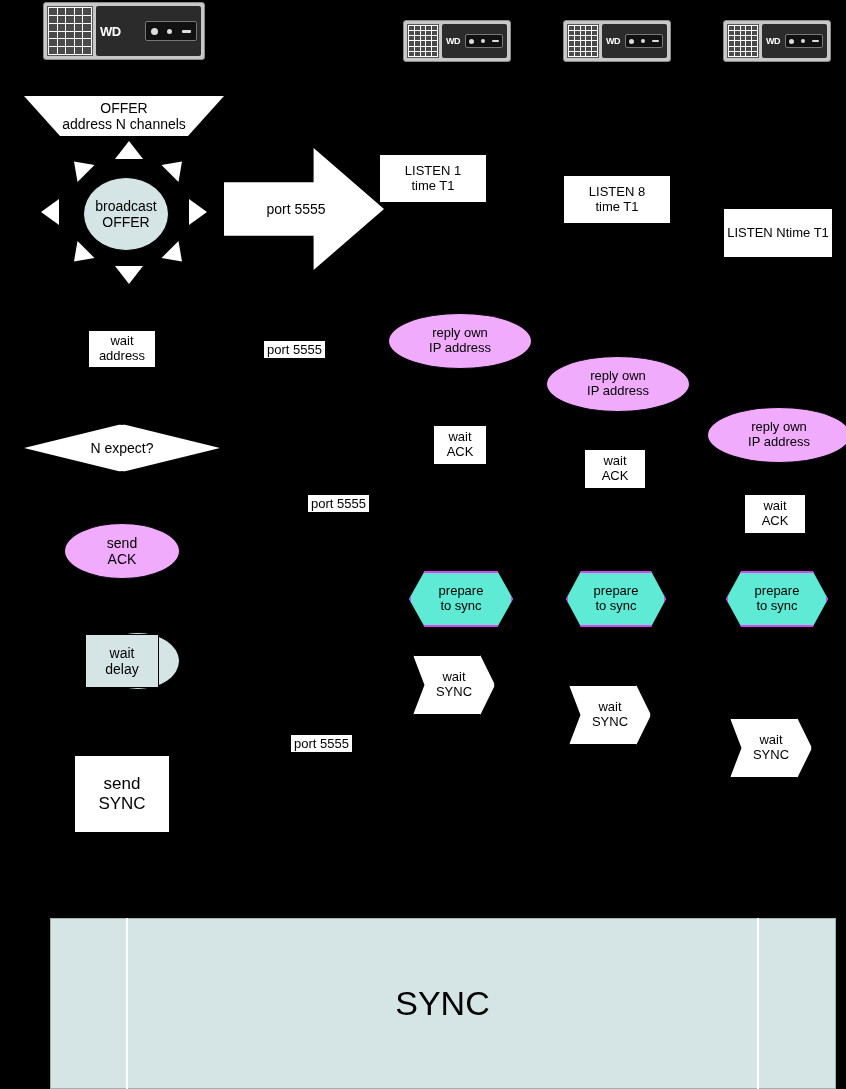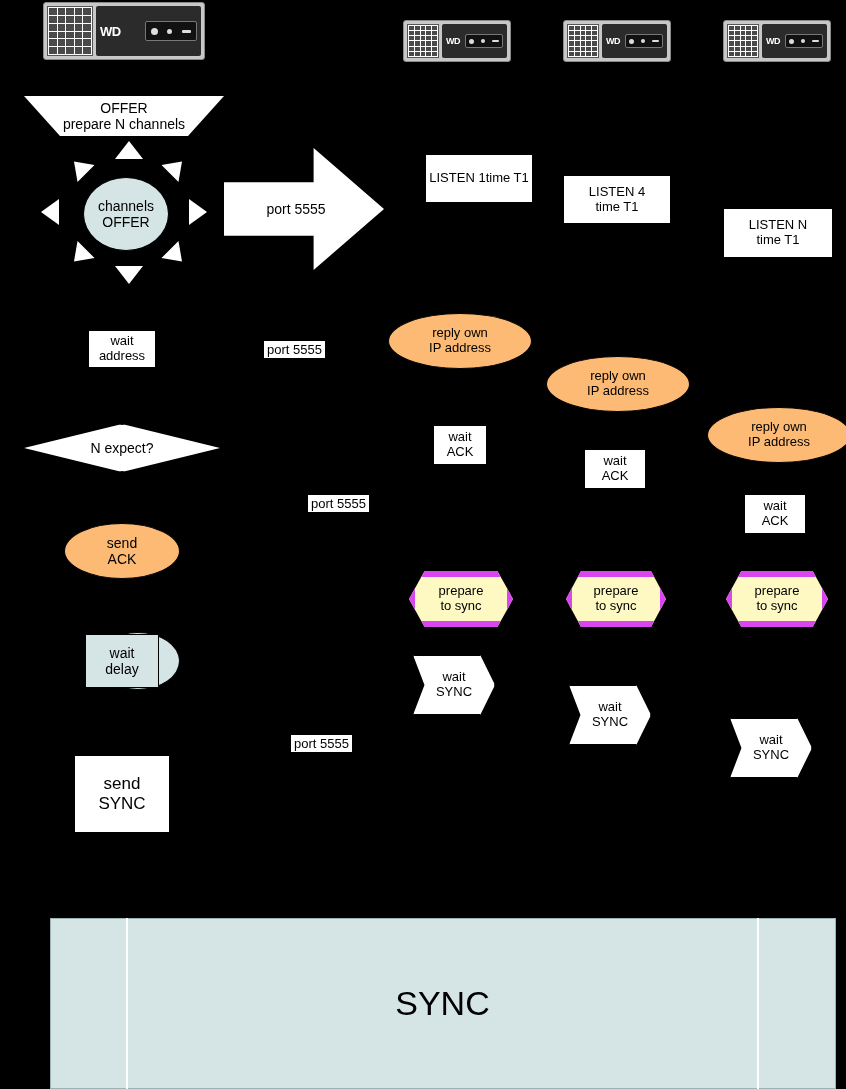--- a/index.html
+++ b/index.html
@@ -77,43 +77,43 @@
     justify-content: center;
     text-align: center;
     color: #000000;
     line-height: 1.15;
   }
   .rect {
     background: #ffffff;
     border: 1px solid #000000;
   }
   .ellipse {
-    background: #fdba74;
+    background: #f0abfc;
     border: 1px solid #000000;
     border-radius: 50%;
   }
   .ellipse-tint {
     background: #d5e5e5;
     border: 1px solid #000000;
     border-radius: 50%;
   }
   .rect-tint {
     background: #d5e5e5;
     border: 1px solid #000000;
   }
   .label-box {
     background: #ffffff;
     color: #000000;
     padding: 1px 3px;
     font-size: 13px;
     white-space: nowrap;
   }
   .hexa {
-    background: #fef9c3;
-    border: 6px solid #d946ef;
+    background: #5eead4;
+    border: 2px solid #d946ef;
     clip-path: polygon(15% 0%, 85% 0%, 100% 50%, 85% 100%, 15% 100%, 0% 50%);
   }
   .flag {
     background: #ffffff;
     border: 1px solid #000000;
     clip-path: polygon(0% 0%, 82% 0%, 100% 50%, 82% 100%, 0% 100%, 14% 50%);
   }
   .diamond {
     background: #ffffff;
     border: 1px solid #000000;
@@ -332,55 +332,55 @@
       <span class="dev-screen" style="width:38px;height:14px;">
         <b style="width:5px;height:5px;"></b>
           <b style="width:4px;height:4px;"></b>
           <b style="width:7px;height:2px;border-radius:1px;"></b>
       </span>
     </div>
   </div>
 
   <div class="abs banner shape" style="left:24px; top:96px; width:200px; height:40px; flex-direction:column;">
     <div class="f14">OFFER</div>
-    <div class="f14">prepare N channels</div>
+    <div class="f14">address N channels</div>
   </div>
 
   <div class="burst" style="left:41px; top:141px; width:166px; height:143px;">
 
     <div class="tri" style="left:74px; top:0px; border-left:14px solid transparent; border-right:14px solid transparent; border-bottom:18px solid #ffffff;"></div>
     <div class="tri" style="left:74px; top:125px; border-left:14px solid transparent; border-right:14px solid transparent; border-top:18px solid #ffffff;"></div>
     <div class="tri" style="left:0px; top:58px; border-top:13px solid transparent; border-bottom:13px solid transparent; border-right:18px solid #ffffff;"></div>
     <div class="tri" style="left:148px; top:58px; border-top:13px solid transparent; border-bottom:13px solid transparent; border-left:18px solid #ffffff;"></div>
 
     <div class="tri" style="left:27px; top:18px; border-left:12px solid transparent; border-right:12px solid transparent; border-bottom:17px solid #ffffff; transform:rotate(-45deg);"></div>
     <div class="tri" style="left:123px; top:18px; border-left:12px solid transparent; border-right:12px solid transparent; border-bottom:17px solid #ffffff; transform:rotate(45deg);"></div>
     <div class="tri" style="left:27px; top:106px; border-left:12px solid transparent; border-right:12px solid transparent; border-top:17px solid #ffffff; transform:rotate(45deg);"></div>
     <div class="tri" style="left:123px; top:106px; border-left:12px solid transparent; border-right:12px solid transparent; border-top:17px solid #ffffff; transform:rotate(-45deg);"></div>
     <div class="core">
       <div>
-        <div>channels</div>
+        <div>broadcast</div>
         <div>OFFER</div>
       </div>
     </div>
   </div>
 
   <div class="abs big-arrow shape" style="left:224px; top:148px; width:160px; height:122px;">
     <span class="f14" style="margin-left:-16px;">port 5555</span>
   </div>
 
-  <div class="abs rect shape" style="left:425px; top:154px; width:108px; height:49px; flex-direction:row;text-align:center;">
+  <div class="abs rect shape" style="left:379px; top:154px; width:108px; height:49px; flex-direction:column;text-align:center;">
     <div class="f13">LISTEN 1</div>
     <div class="f13">time T1</div>
   </div>
   <div class="abs rect shape" style="left:563px; top:175px; width:108px; height:49px; flex-direction:column;">
-    <div class="f13">LISTEN 4</div>
+    <div class="f13">LISTEN 8</div>
     <div class="f13">time T1</div>
   </div>
-  <div class="abs rect shape" style="left:723px; top:208px; width:110px; height:50px; flex-direction:column;">
+  <div class="abs rect shape" style="left:723px; top:208px; width:110px; height:50px; ">
     <div class="f13">LISTEN N</div>
     <div class="f13">time T1</div>
   </div>
 
   <div class="abs rect shape" style="left:88px; top:330px; width:68px; height:38px; flex-direction:column;">
     <div class="f13">wait</div>
     <div class="f13">address</div>
   </div>
 
   <div class="abs label-box" style="left:264px; top:341px;">port 5555</div>

